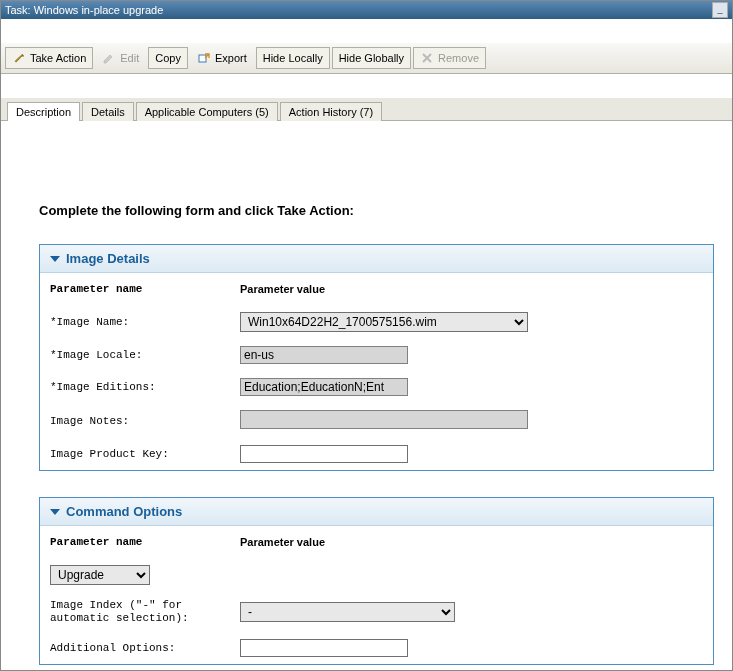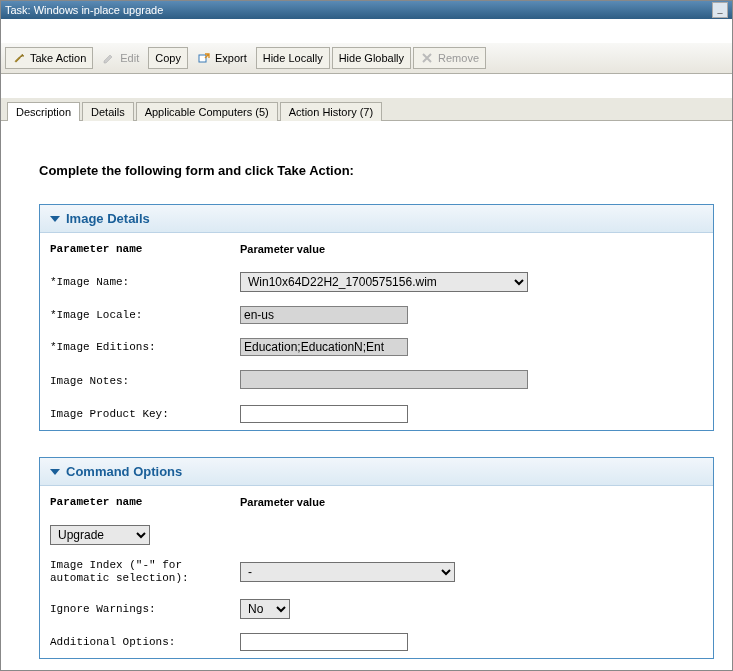--- a/index.html
+++ b/index.html
@@ -12,21 +12,21 @@
   .toolbar{height:26px;background:linear-gradient(to bottom,#f8f8f6,#e8e6de);border-bottom:1px solid #b0afa6;display:flex;align-items:center;padding:2px 4px;}
   .tool-btn{display:flex;align-items:center;height:20px;padding:0 6px;margin-right:2px;border:1px solid transparent;color:#000;cursor:default;}
   .tool-btn.boxed{border:1px solid #b0afa6;background:#f2f1ea;}
   .tool-btn.disabled{color:#999;}
   .tool-icon{width:14px;height:14px;margin-right:4px;display:inline-flex;align-items:center;justify-content:center;}
   
   .tabstrip{height:22px;background:#e9e8e0;border-bottom:1px solid #b0afa6;display:flex;align-items:flex-end;padding:0 6px;}
   .tab{padding:3px 8px;border:1px solid #b0afa6;border-bottom:none;background:#efeee6;margin-right:2px;font-size:11px;position:relative;top:1px;}
   .tab.active{background:#fff;}
   
-  .content{flex:1;overflow:auto;background:#fff;padding:12px 18px 18px 38px;}
+  .content{flex:1;overflow:auto;background:#fff;padding:12px 18px 18px 38px;margin-top:40px;}
   .instruction{font-size:13px;font-weight:bold;margin:6px 0 26px 0;}
   .section{border:1px solid #4d8fc3;margin-bottom:26px;}
   .section-header{background:linear-gradient(to bottom,#f1f6fb,#dceaf4);border-bottom:1px solid #bcd3e6;padding:6px 10px;display:flex;align-items:center;}
   .section-title{color:#1a5f99;font-weight:bold;font-size:13px;}
   .triangle{width:0;height:0;border-left:5px solid transparent;border-right:5px solid transparent;border-top:6px solid #1a5f99;margin-right:6px;}
   .section-body{background:#fff;padding:0;}
   .row{display:flex;align-items:center;padding:7px 10px;}
   .row.header{font-weight:bold;padding-top:10px;padding-bottom:10px;}
   .col-name{width:190px;padding-right:0;font-family:Liberation Mono, monospace;}
   .col-value{flex:1;}
@@ -158,28 +158,20 @@
         </div>
         <div class="row">
           <div class="col-name" style="line-height:1.2;">Image Index ("-" for automatic selection):</div>
           <div class="col-value">
             <select class="fld" style="width:215px;">
               <option>-</option>
             </select>
           </div>
         </div>
         <div class="row">
-          <div class="col-name">Ignore Warnings:</div>
-          <div class="col-value">
-            <select class="fld" style="width:50px;">
-              <option>No</option>
-            </select>
-          </div>
-        </div>
-        <div class="row">
           <div class="col-name">Additional Options:</div>
           <div class="col-value"><input class="fld" style="width: 160px;" value=""></div>
         </div>
       </div>
     </div>
 
   </div>
 </div>
 
 </body></html>

